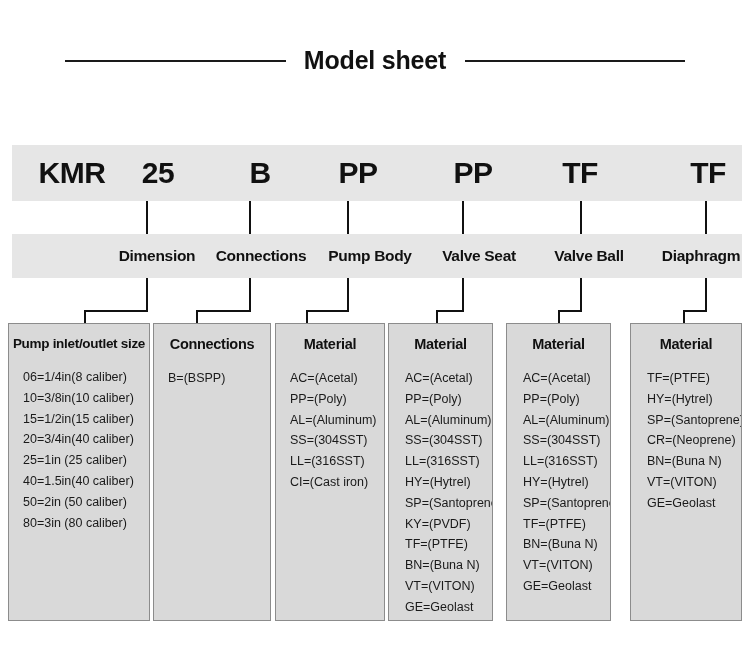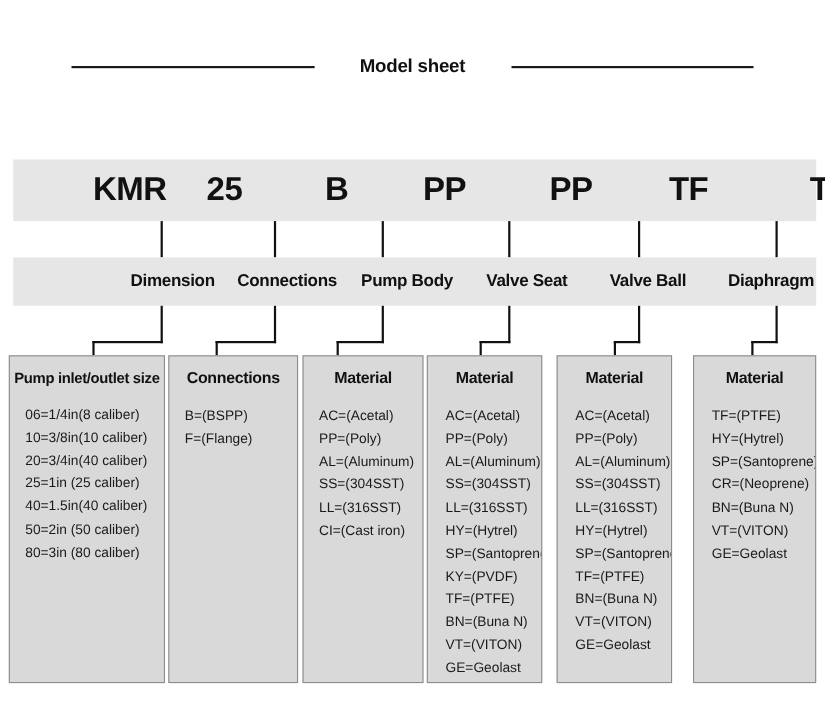--- a/index.html
+++ b/index.html
@@ -36,21 +36,21 @@
     background: #1a1a1a;
   }
   .title-rule.left  { left: 65px;  width: 221px; }
   .title-rule.right { left: 465px; width: 220px; }
   .title-text {
     position: absolute;
     left: 0;
     top: 0;
     width: 750px;
     text-align: center;
-    font-size: 17px;
+    font-size: 25px;
     font-weight: bold;
     color: #111111;
     letter-spacing: -0.2px;
     line-height: 40px;
   }
 
   
   .bar {
     position: absolute;
     left: 12px;
@@ -74,21 +74,20 @@
     display: flex;
     align-items: center;
     justify-content: center;
     white-space: nowrap;
   }
   .code-cell {
     font-size: 30px;
     font-weight: bold;
     color: #111111;
     letter-spacing: -0.5px;
-    margin-left: 46px;
   }
   .label-cell {
     font-size: 15.5px;
     font-weight: bold;
     color: #111111;
     letter-spacing: -0.3px;
   }
 
   
   .conn {
@@ -191,33 +190,33 @@
 
   <div class="conn v" style="left:705px;top:278px;height:34px;"></div>
   <div class="conn h" style="left:683px;top:310px;width:24px;"></div>
   <div class="conn v" style="left:683px;top:310px;height:13px;"></div>
 
   <div class="detail-box col1" style="left:8px;width:142px;">
     <div class="detail-head">Pump inlet/outlet size</div>
     <ul class="detail-list">
       <li>06=1/4in(8 caliber)</li>
       <li>10=3/8in(10 caliber)</li>
+      <li>15=1/2in(15 caliber)</li>
       <li>20=3/4in(40 caliber)</li>
       <li>25=1in (25 caliber)</li>
       <li>40=1.5in(40 caliber)</li>
       <li>50=2in (50 caliber)</li>
       <li>80=3in (80 caliber)</li>
     </ul>
   </div>
 
   <div class="detail-box" style="left:153px;width:118px;">
     <div class="detail-head">Connections</div>
     <ul class="detail-list">
       <li>B=(BSPP)</li>
-      <li>F=(Flange)</li>
     </ul>
   </div>
 
   <div class="detail-box" style="left:275px;width:110px;">
     <div class="detail-head">Material</div>
     <ul class="detail-list">
       <li>AC=(Acetal)</li>
       <li>PP=(Poly)</li>
       <li>AL=(Aluminum)</li>
       <li>SS=(304SST)</li>

